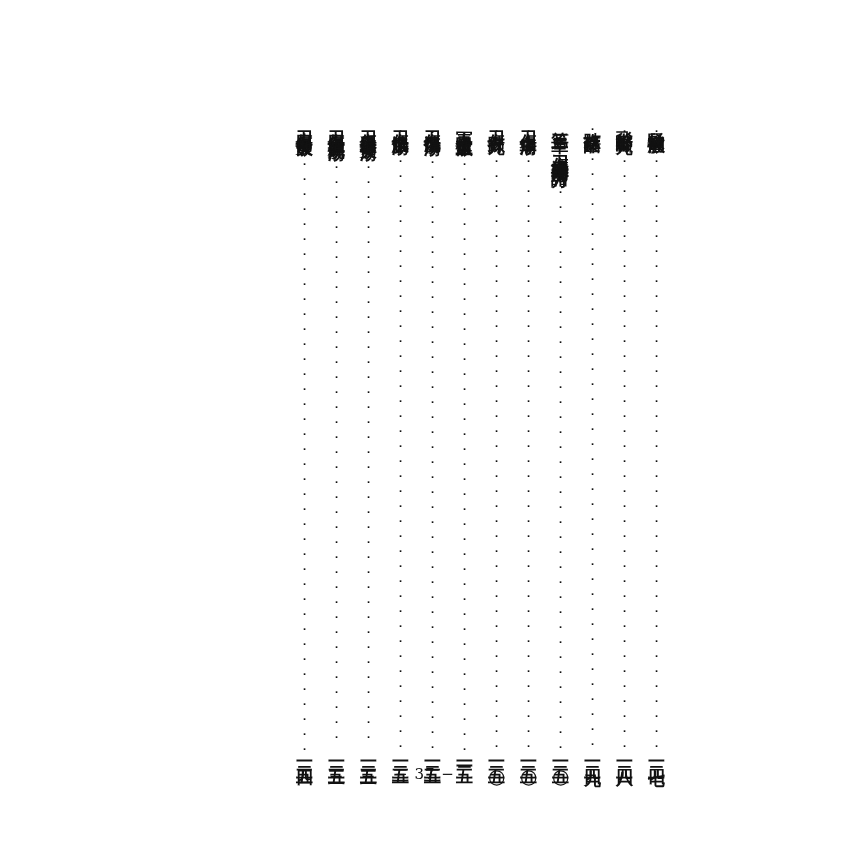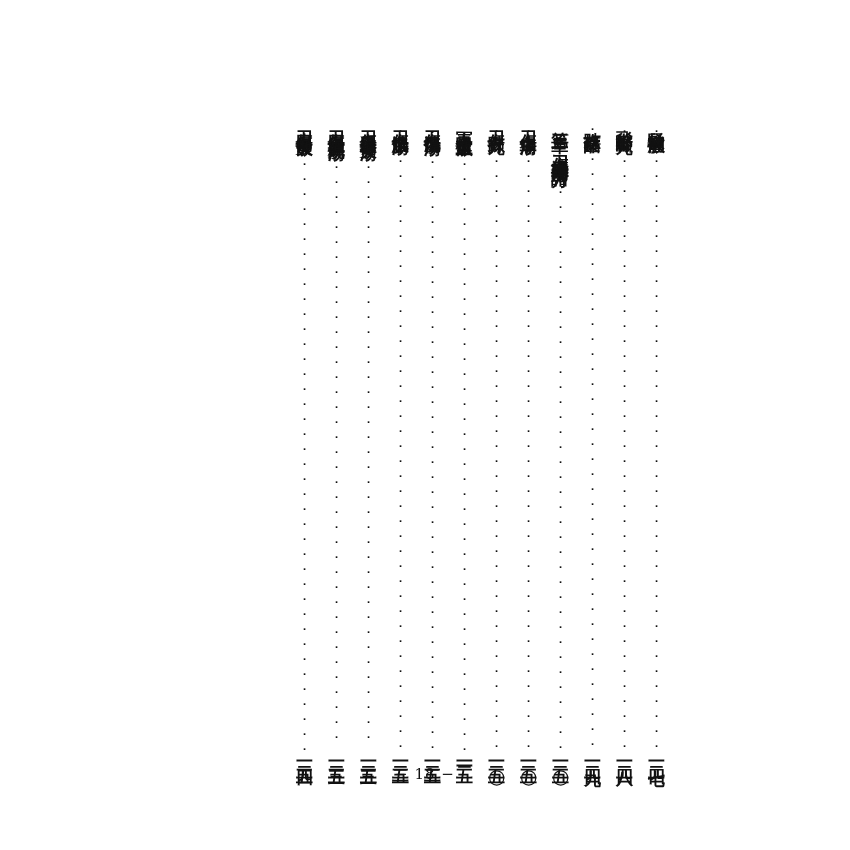--- a/index.html
+++ b/index.html
@@ -158,15 +158,15 @@
         <div class="toc-leader">．．．．．．．．．．．．．．．．．．．．．．．．．．．．．．．．．．．．．．．．．．．．．．．</div>
         <div class="toc-page">一二五三</div>
       </div>
       <div class="toc-col">
         <div class="toc-title">刀傷傷口發炎散</div>
         <div class="toc-leader">．．．．．．．．．．．．．．．．．．．．．．．．．．．．．．．．．．．．．．．．．．．．．．．</div>
         <div class="toc-page">一二五四</div>
       </div>
     </div>
 
-  <div id="folio">− 18 −</div>
+  <div id="folio">− 37 −</div>
 
 </div>
 
 </body></html>

